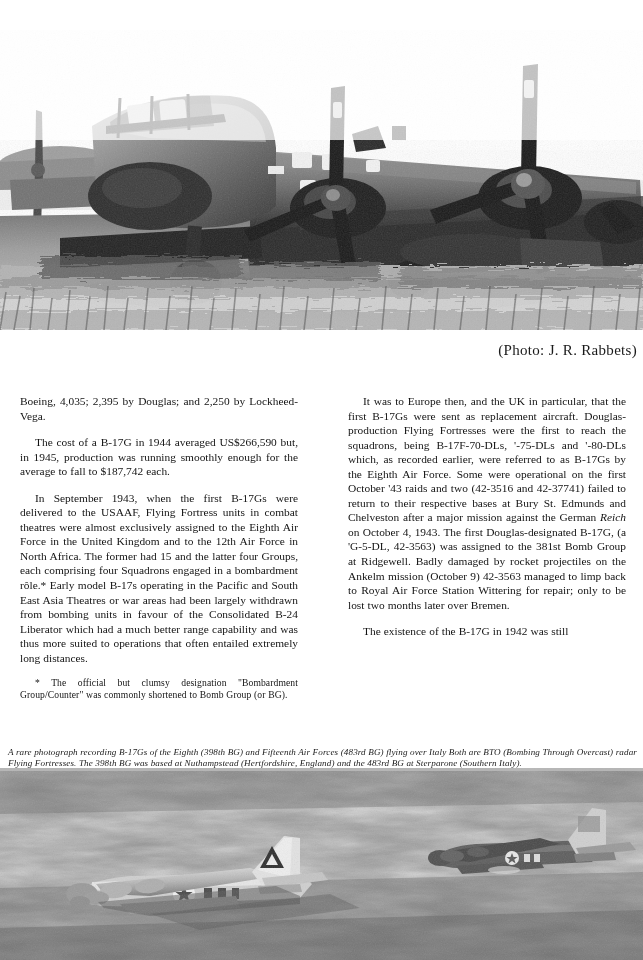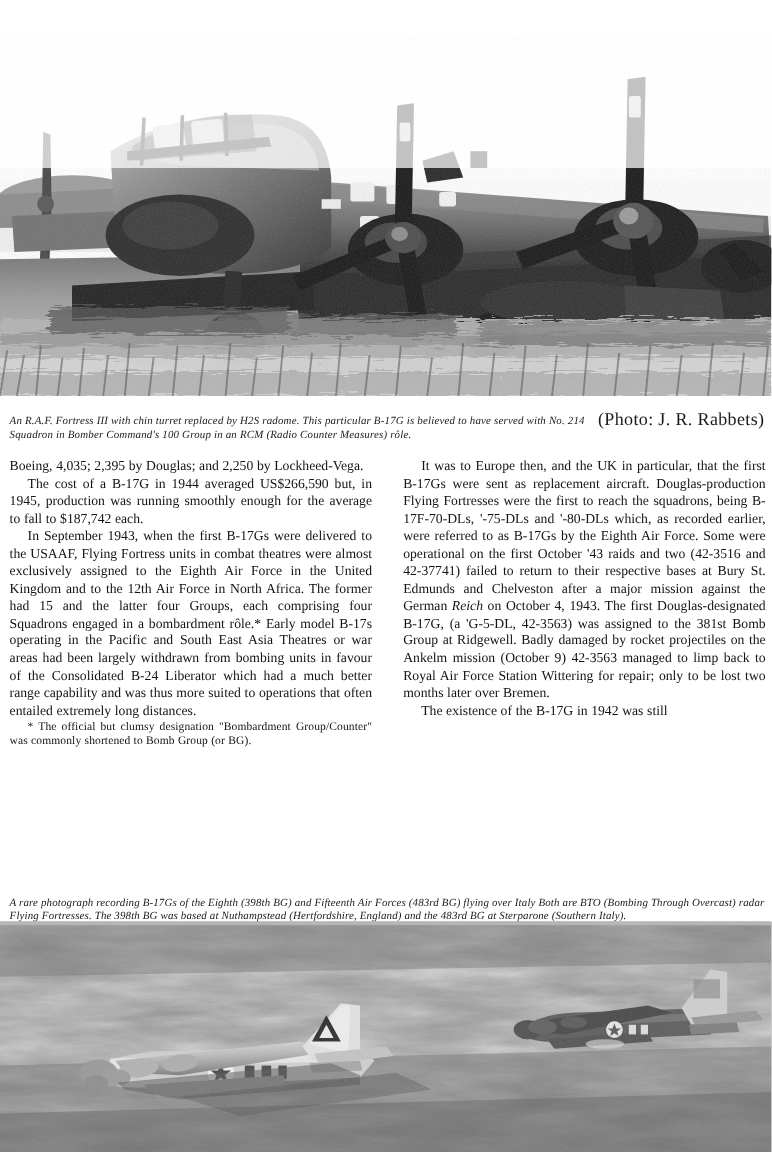--- a/index.html
+++ b/index.html
@@ -72,21 +72,21 @@
     line-height: 14.55px;
     text-align: justify;
     color: #131313;
     letter-spacing: 0.0px;
     word-spacing: 0.2px;
   }
   .col-left  { left: 0px; }
   .col-right { left: 328px; font-family: Liberation Serif, serif; }
 
   .col p {
-    margin: 0;
+    margin: 12px;
     text-indent: 15px;
   }
   .col p.noindent { text-indent: 0; }
   .footnote {
     margin-top: 13px;
     font-size: 9.6px;
     line-height: 12.1px;
     text-align: justify;
     text-indent: 0;
     letter-spacing: 0.1px;
@@ -287,21 +287,20 @@
                  M564 300 L568 266 M590 300 L594 256 M616 300 L620 264 M636 300 L640 258" stroke="#4e4e4e" stroke-width="1.6" fill="none"></path>
       </g>
 
       <rect x="0" y="0" width="643" height="300" filter="url(#grainTop)" opacity="0.55"></rect>
       <rect x="0" y="0" width="643" height="110" fill="#ffffff" opacity="0.72"></rect>
     </svg>
   </div>
 
   <div class="caption-top">
     <span class="caption-credit">(Photo: J. R. Rabbets)</span>
-    <span>An R.A.F. Fortress III with chin turret replaced by H2S radome. This particular B-17G is believed to have served with No. 214 Squadron in Bomber Command's 100 Group in an RCM (Radio Counter Measures) rôle.</span>
   </div>
 
   <div class="columns">
 
     <div class="col col-left">
       <p class="noindent">Boeing, 4,035; 2,395 by Douglas; and 2,250 by Lockheed-Vega.</p>
       <p>The cost of a B-17G in 1944 averaged US$266,590 but, in 1945, production was running smoothly enough for the average to fall to $187,742 each.</p>
       <p>In September 1943, when the first B-17Gs were delivered to the USAAF, Flying Fortress units in combat theatres were almost exclusively assigned to the Eighth Air Force in the United Kingdom and to the 12th Air Force in North Africa. The former had 15 and the latter four Groups, each comprising four Squadrons engaged in a bombardment rôle.* Early model B-17s operating in the Pacific and South East Asia Theatres or war areas had been largely withdrawn from bombing units in favour of the Consolidated B-24 Liberator which had a much better range capability and was thus more suited to operations that often entailed extremely long distances.</p>
       <p class="footnote">* The official but clumsy designation "Bombardment Group/Counter" was commonly shortened to Bomb Group (or BG).</p>
     </div>

